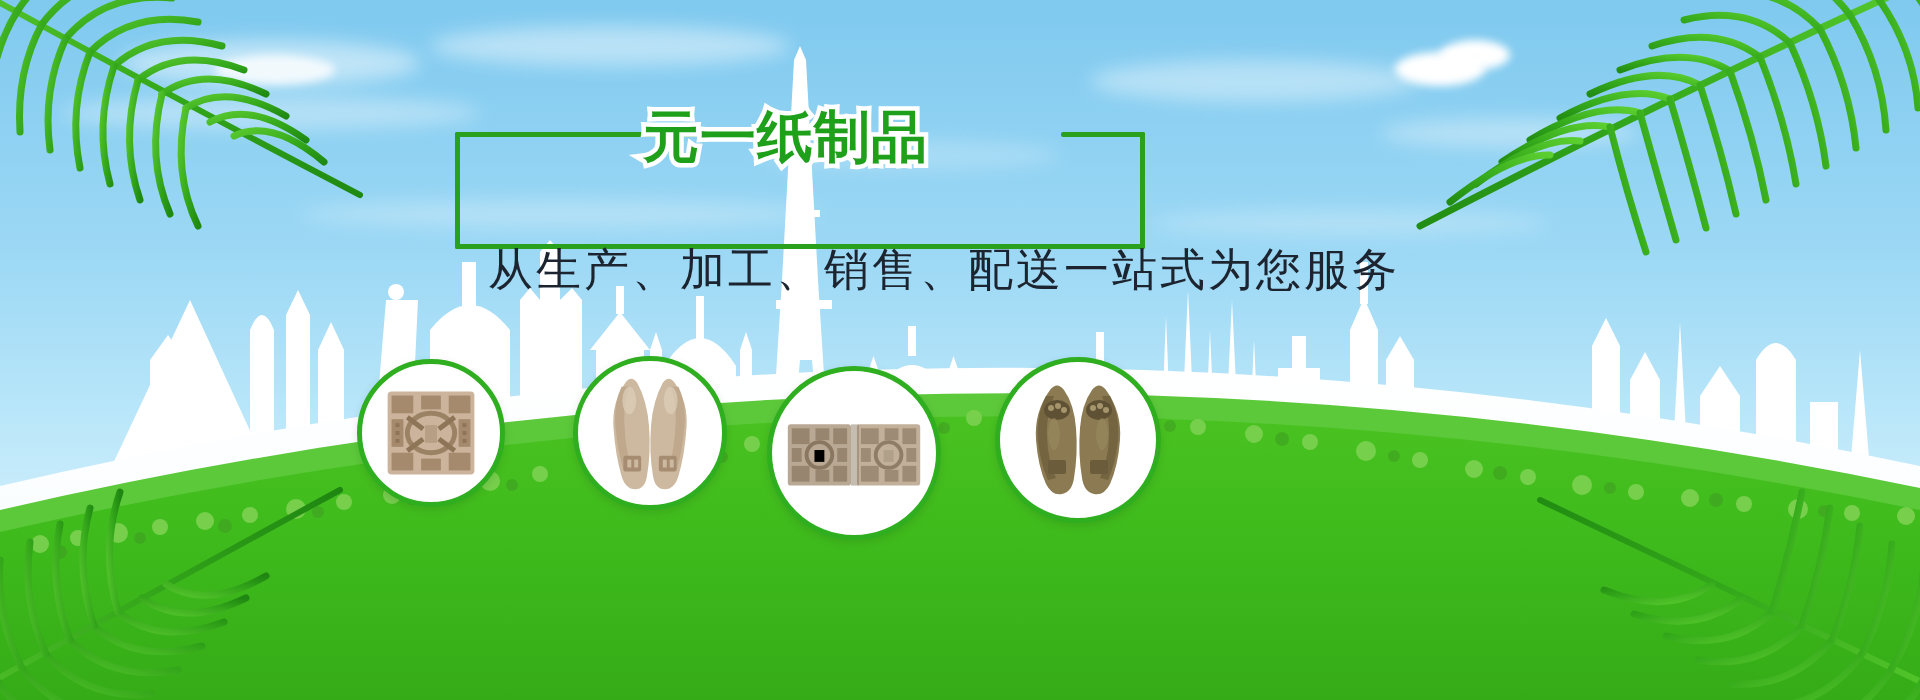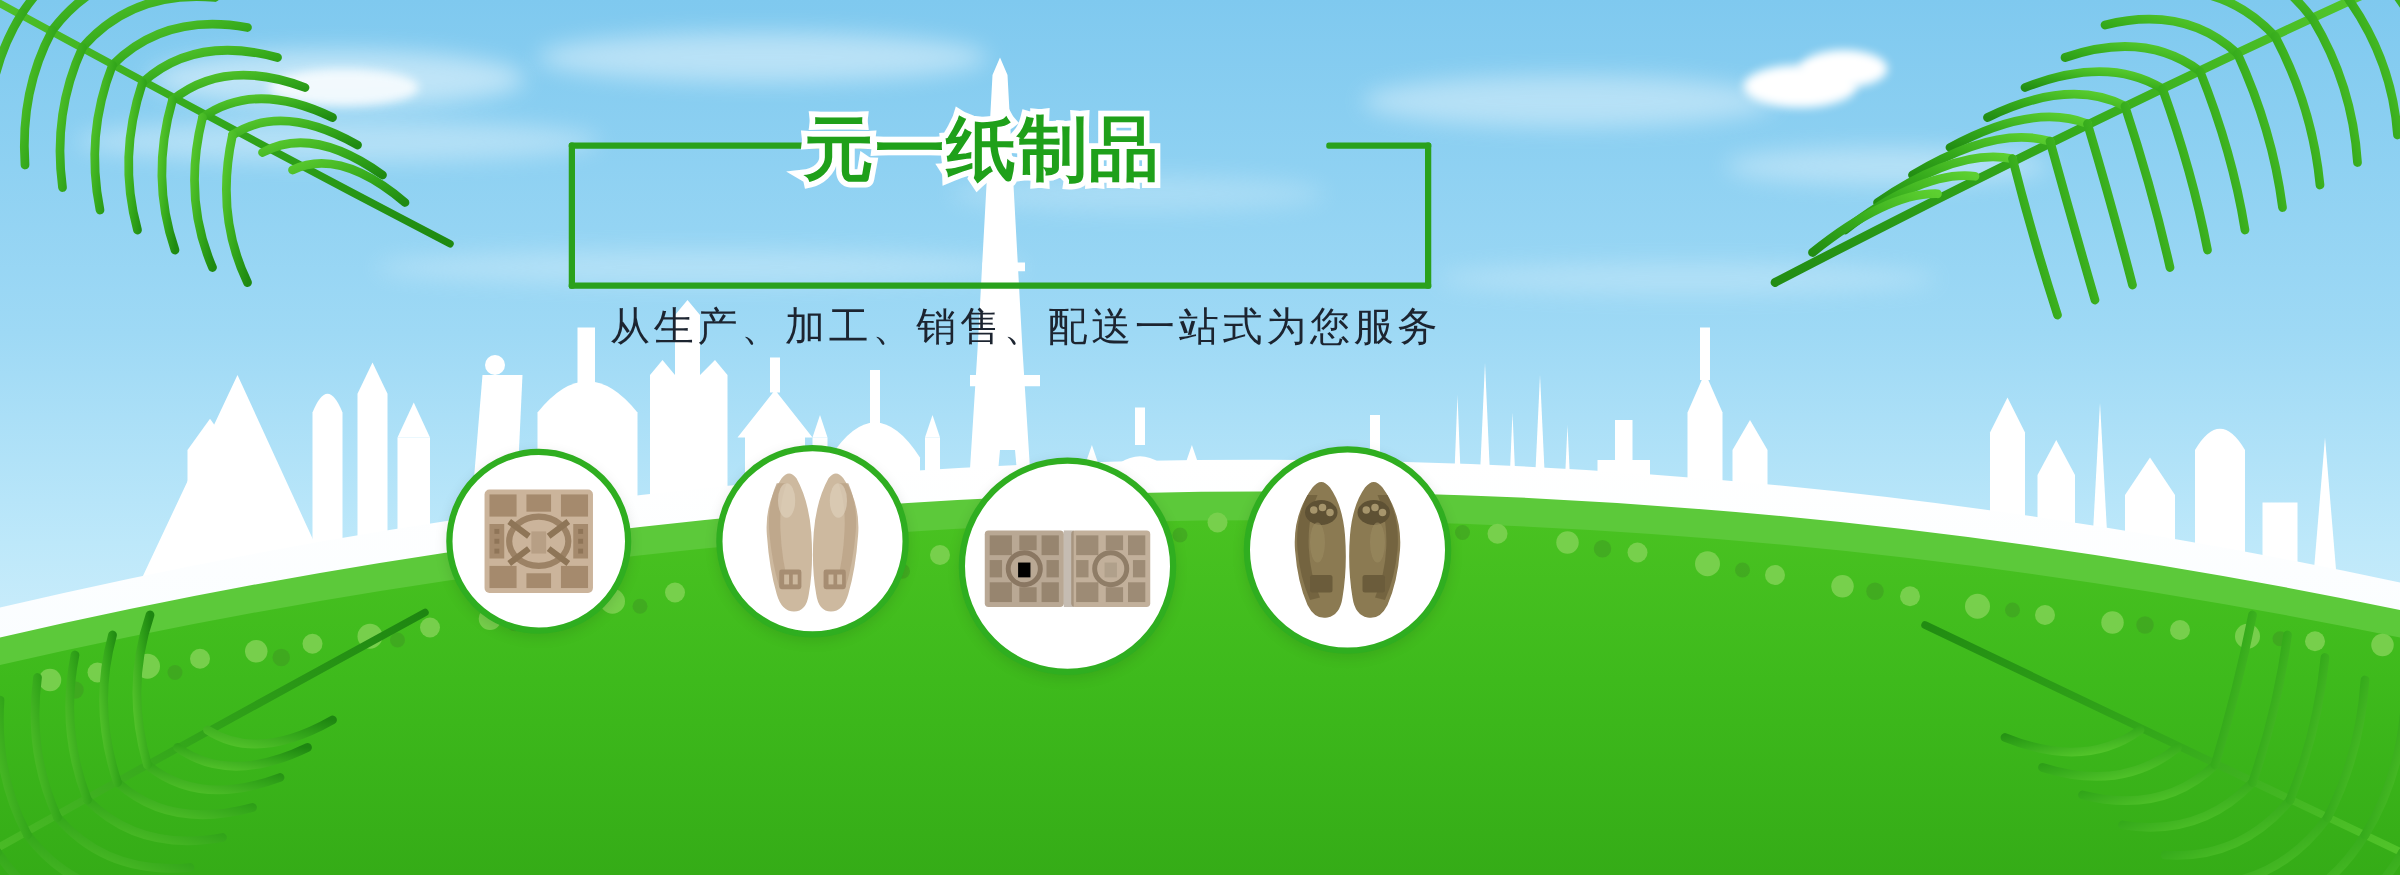--- a/index.html
+++ b/index.html
@@ -31,41 +31,41 @@
   .hill-wrap{position:absolute;left:0;bottom:0;width:1920px;height:420px;}
 
   
   .palm{position:absolute;}
   .palm-tl{left:-40px;top:-40px;}
   .palm-tr{right:-30px;top:-60px;}
   .palm-bl{left:-60px;bottom:-30px;}
   .palm-br{right:-40px;bottom:-20px;}
 
   
-  .textblock{position:absolute;left:455px;top:92px;width:690px;height:135px;}
+  .textblock{position:absolute;left:455px;top:110px;width:690px;height:135px;}
   .frame-top{position:absolute;left:0;top:22px;width:338px;height:5px;background:#2aa11c;border-radius:2px;}
   .frame-left{position:absolute;left:0;top:22px;width:5px;height:117px;background:#2aa11c;border-radius:2px;}
   .frame-right{position:absolute;left:685px;top:22px;width:5px;height:117px;background:#2aa11c;border-radius:2px;}
   .frame-rtop{position:absolute;left:606px;top:22px;width:84px;height:5px;background:#2aa11c;border-radius:2px;}
   .frame-bottom{position:absolute;left:0;top:134px;width:690px;height:5px;background:#2aa11c;border-radius:2px;}
 
   .hl{
     position:absolute;white-space:nowrap;
     color:#1fa01a;font-weight:900;
     font-family:"DejaVu Sans","Liberation Sans",sans-serif;
     -webkit-text-stroke:9px #ffffff;
     paint-order:stroke fill;
     letter-spacing:1px;
   }
   .hl-1{left:188px;top:-10px;font-size:56px;}
   .hl-2{left:10px;top:48px;font-size:62px;}
 
   .subtitle{
     position:absolute;left:488px;top:240px;white-space:nowrap;
-    font-size:32px;color:#1c2430;letter-spacing:3px;
+    font-size:45px;color:#1c2430;letter-spacing:3px;
     font-family:Liberation Sans, sans-serif;
     font-weight:400;
   }
 
   
   .circles{position:absolute;left:0;top:0;width:1920px;height:700px;}
   .circle{
     position:absolute;border-radius:50%;
     background:#ffffff;border:5px solid #2fae20;
     box-shadow:0 3px 10px rgba(0,0,0,.10);

